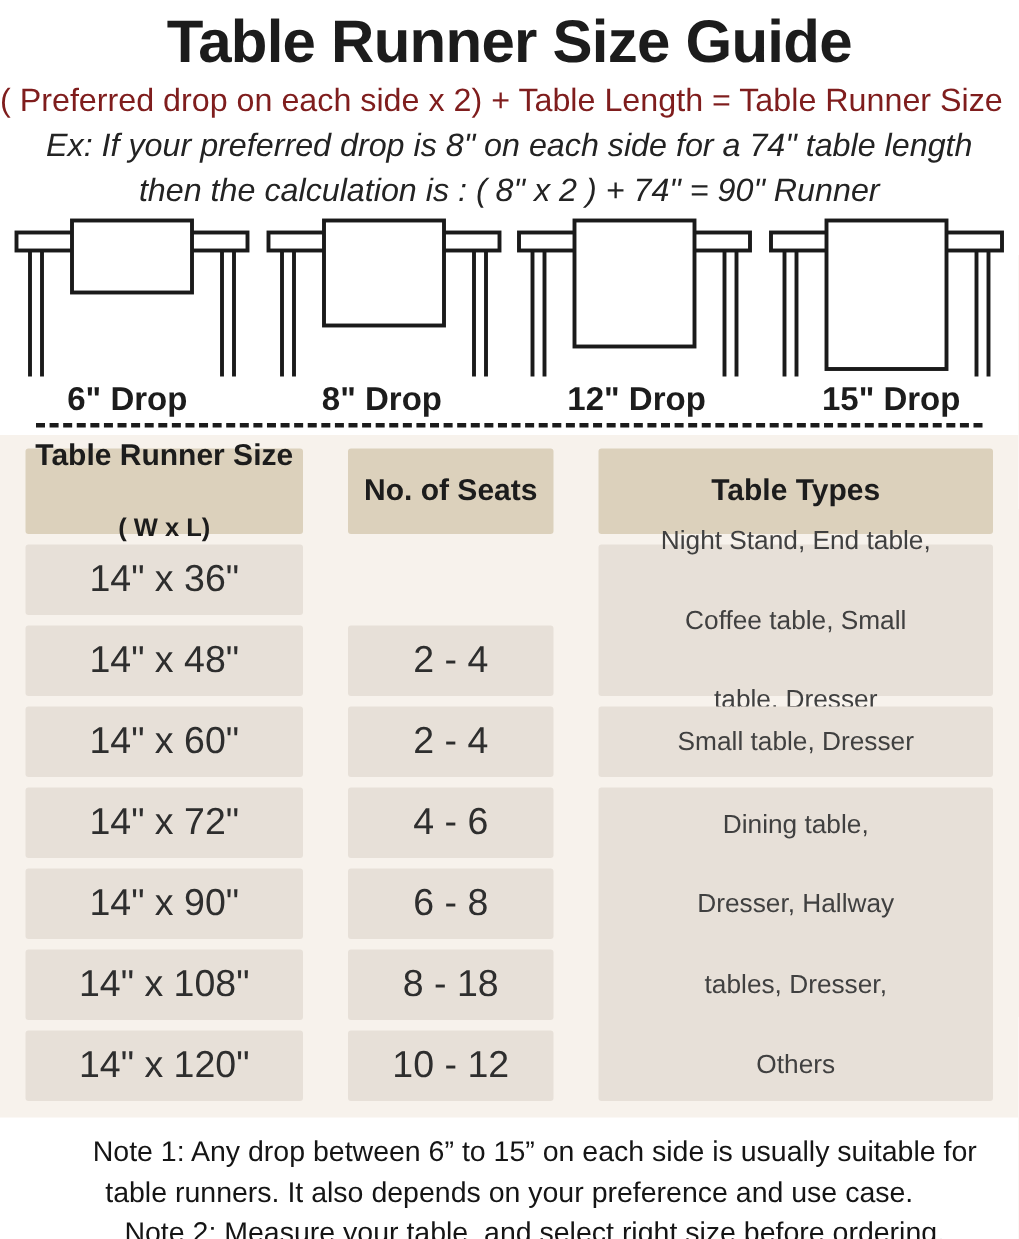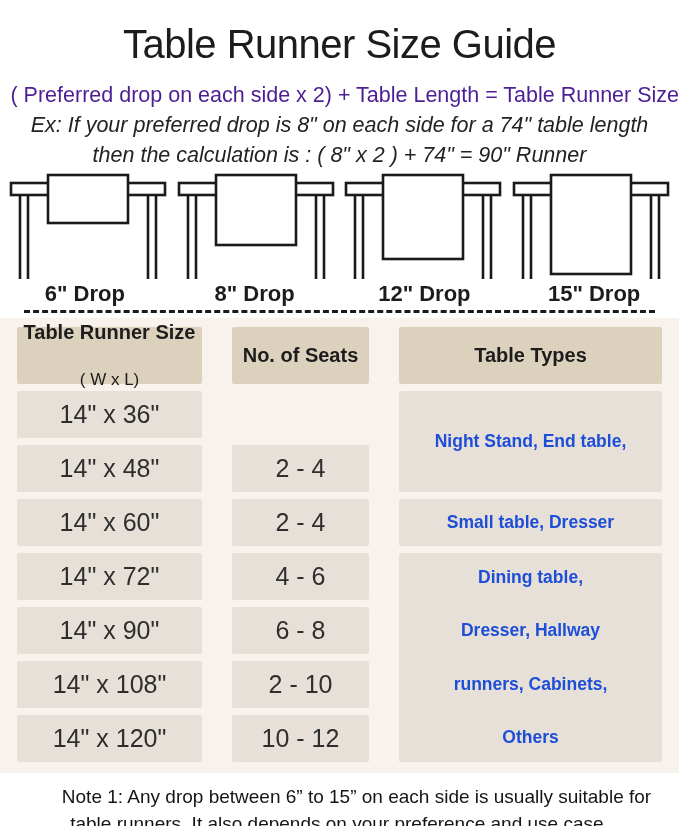--- a/index.html
+++ b/index.html
@@ -7,30 +7,30 @@
     width: 679px;
     height: 826px;
     background: #ffffff;
     font-family: "Liberation Sans", sans-serif;
     color: #1c1c1c;
     overflow: hidden;
   }
   .title {
     text-align: center;
     font-size: 40px;
-    font-weight: normal;
+    font-weight: bold;
     letter-spacing: -0.5px;
-    padding-top: 21px;
+    padding-top: 5px;
     line-height: 1.15;
   }
   .formula {
-    text-align: right;
+    text-align: left;
     font-size: 21.5px;
-    margin-top: 16px;
-    color: #4c1d95;
+    margin-top: 4px;
+    color: #7f1d1d;
   }
   .example-line {
     text-align: center;
     font-size: 21.5px;
     margin-top: 5px;
     color: #232323;
     font-style: italic;
   }
   .illustrations {
     display: flex;
@@ -74,35 +74,35 @@
     gap: 26px;
   }
   .header-cell {
     background: var(--header-cell-bg, #dcd1bc);
     flex-direction: column;
     font-weight: bold;
     font-size: 20px;
     line-height: 1.15;
   }
   .header-sub {
-    font-weight: normal;
+    font-weight: bold;
     font-size: 17px;
   }
   .data-cell {
     background: var(--data-cell-bg, #e7e0d8);
     font-size: 25px;
     color: #2e2e2e;
   }
   .types-cell {
     background: var(--data-cell-bg, #e7e0d8);
     flex-direction: column;
-    font-weight: bold;
+    font-weight: normal;
     font-size: 17.5px;
     line-height: 1.55;
-    color: #1d4ed8;
+    color: #404040;
   }
   .types-cell.tight { line-height: 1.3; }
   .notes {
     margin-top: 10px;
     text-align: center;
     font-size: 19px;
     line-height: 27px;
     color: #151515;
   }
   .note-label { font-weight: normal; margin-left: 34px; }
@@ -181,34 +181,36 @@
     <div class="cell data-cell" style="grid-area: 2 / 1">14" x 36"</div>
     <div class="cell data-cell" style="grid-area: 3 / 1">14" x 48"</div>
     <div class="cell data-cell" style="grid-area: 3 / 2">2 - 4</div>
     <div class="cell data-cell" style="grid-area: 4 / 1">14" x 60"</div>
     <div class="cell data-cell" style="grid-area: 4 / 2">2 - 4</div>
     <div class="cell data-cell" style="grid-area: 5 / 1">14" x 72"</div>
     <div class="cell data-cell" style="grid-area: 5 / 2">4 - 6</div>
     <div class="cell data-cell" style="grid-area: 6 / 1">14" x 90"</div>
     <div class="cell data-cell" style="grid-area: 6 / 2">6 - 8</div>
     <div class="cell data-cell" style="grid-area: 7 / 1">14" x 108"</div>
-    <div class="cell data-cell" style="grid-area: 7 / 2">2 - 10</div>
+    <div class="cell data-cell" style="grid-area: 7 / 2">8 - 18</div>
     <div class="cell data-cell" style="grid-area: 8 / 1">14" x 120"</div>
     <div class="cell data-cell" style="grid-area: 8 / 2">10 - 12</div>
 
     <div class="cell types-cell" style="grid-area: 2 / 3 / span 2 / 4">
       <div>Night Stand, End table,</div>
+      <div>Coffee table, Small</div>
+      <div>table, Dresser</div>
     </div>
     <div class="cell types-cell tight" style="grid-area: 4 / 3">
       <div>Small table, Dresser</div>
     </div>
     <div class="cell types-cell" style="grid-area: 5 / 3 / span 4 / 4">
       <div>Dining table,</div>
       <div>Dresser, Hallway</div>
-      <div>runners, Cabinets,</div>
+      <div>tables, Dresser,</div>
       <div>Others</div>
     </div>
 
   </div>
 </div>
 
 <div class="notes">
   <div><span class="note-label">Note 1</span><span>: Any drop between 6” to 15” on each side is usually suitable for</span></div>
   <div>table runners. It also depends on your preference and use case.</div>
   <div><span class="note-label">Note 2</span><span>: Measure your table, and select right size before ordering.</span></div>

